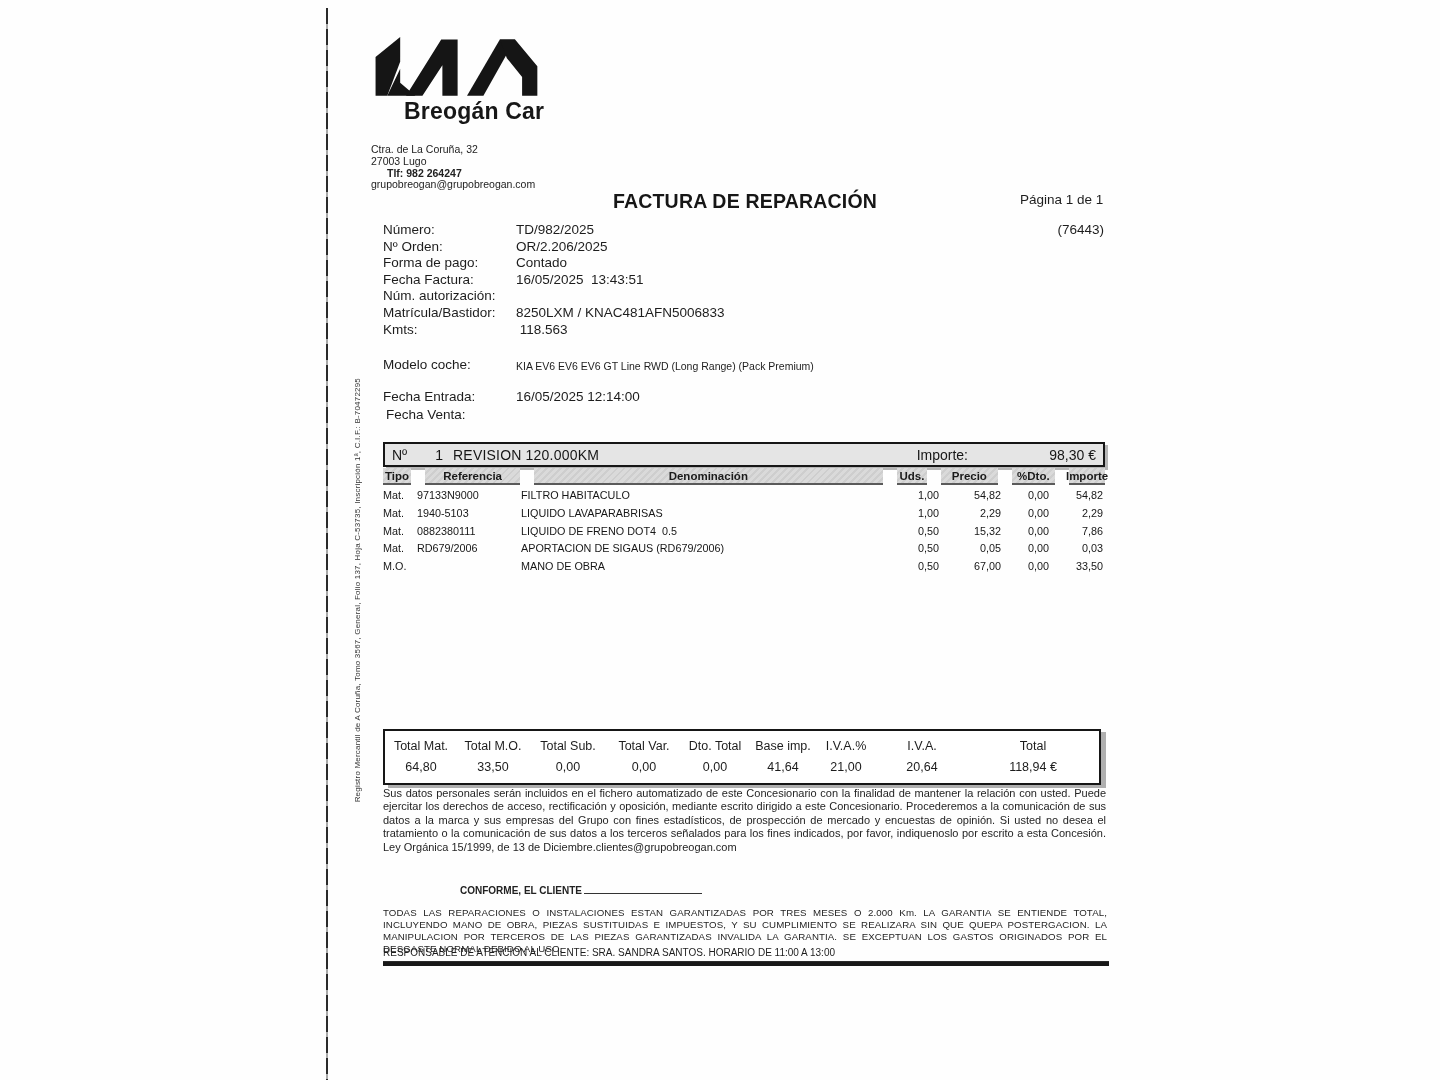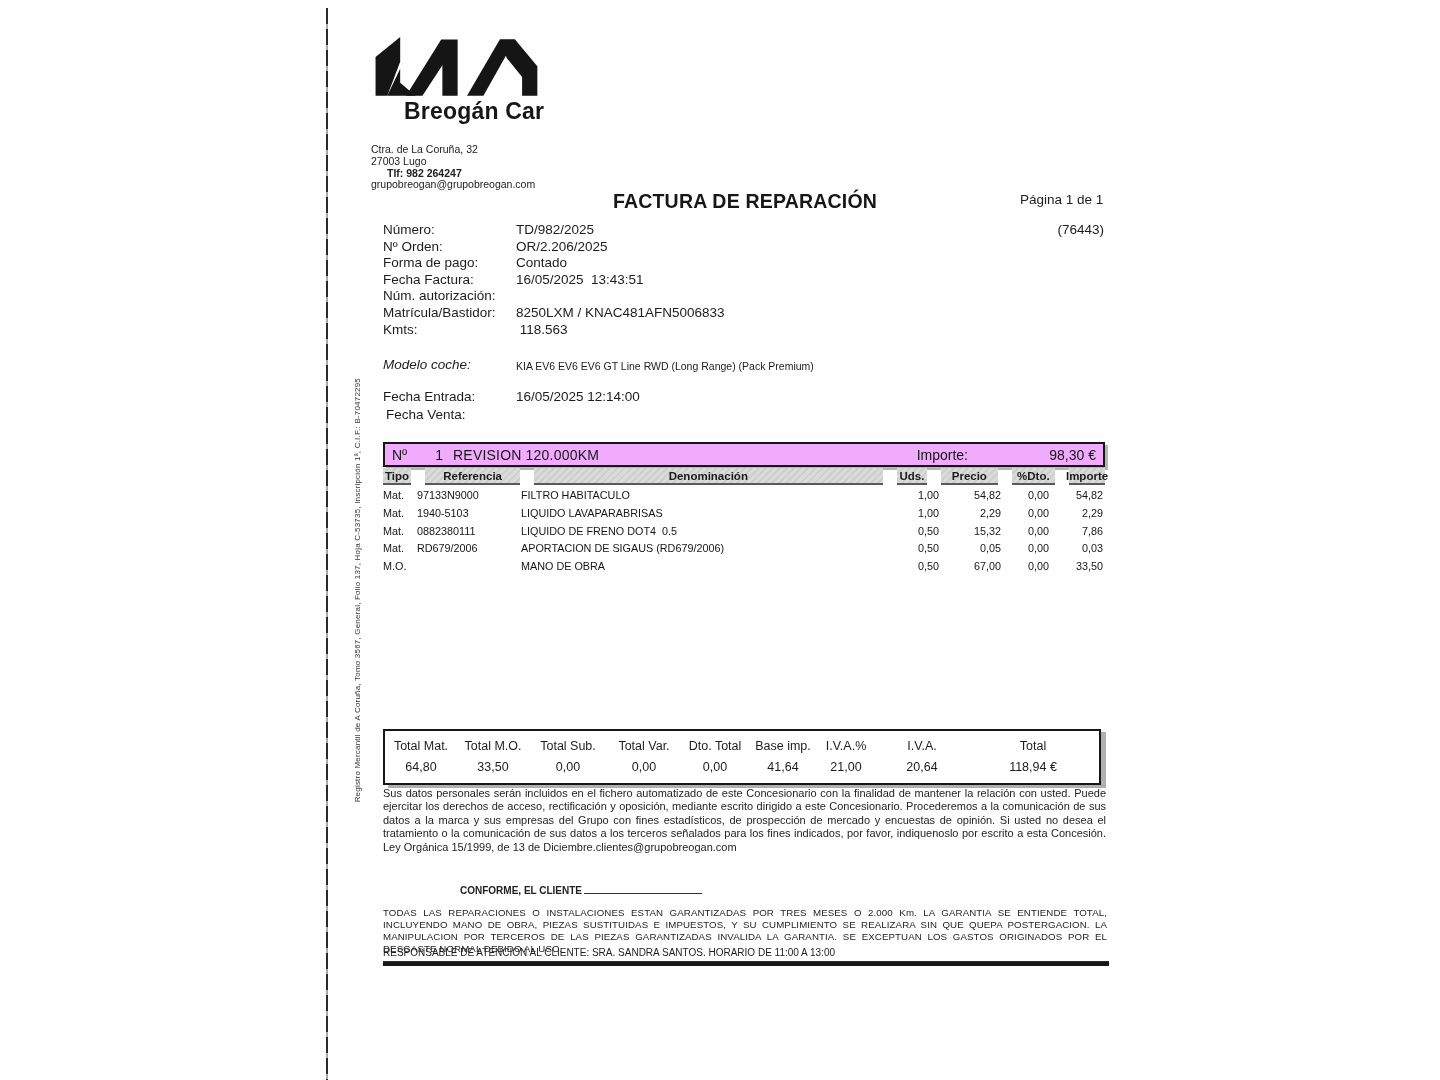--- a/index.html
+++ b/index.html
@@ -28,29 +28,29 @@
   .page-ind{position:absolute;left:1020px;top:192px;width:86px;font-size:13.5px;text-align:left;}
   .doc-ref{position:absolute;left:1000px;top:222px;width:104px;font-size:13.5px;text-align:right;}
 
   
   .meta{position:absolute;left:383px;top:222px;font-size:13.5px;}
   .meta-row{display:flex;height:16.6px;align-items:flex-start;}
   .meta-label{width:133px;flex:none;}
   .meta-value{white-space:pre;}
 
   .vehicle{position:absolute;left:383px;top:357px;display:flex;font-size:13.5px;}
-  .vehicle .v-label{width:133px;flex:none;font-style:italic;}
+  .vehicle .v-label{width:133px;flex:none;}
   .vehicle .v-value{font-size:10.5px;padding-top:3px;white-space:pre;}
   .date-row{position:absolute;display:flex;font-size:13.5px;}
   .date-row .d-label{width:133px;flex:none;}
   .row-entrada{left:383px;top:389px;}
   .row-venta{left:386px;top:407px;}
 
   
-  .order-box{position:absolute;left:383px;top:442px;width:718px;height:21px;background:#f0abfc;
+  .order-box{position:absolute;left:383px;top:442px;width:718px;height:21px;background:#e5e5e5;
              border:2px solid #161616;box-shadow:3px 3px 0 rgba(110,110,110,.5);
              display:flex;align-items:center;font-size:14px;color:#161616;}
   .order-box .no{margin-left:7px;}
   .order-box .num{margin-left:28px;}
   .order-box .desc{margin-left:10px;letter-spacing:.2px;}
   .order-box .imp-label{margin-left:auto;}
   .order-box .imp-value{width:128px;text-align:right;margin-right:7px;}
 
   
   .items-header{position:absolute;left:383px;top:468px;width:722px;height:17px;display:flex;gap:14px;

